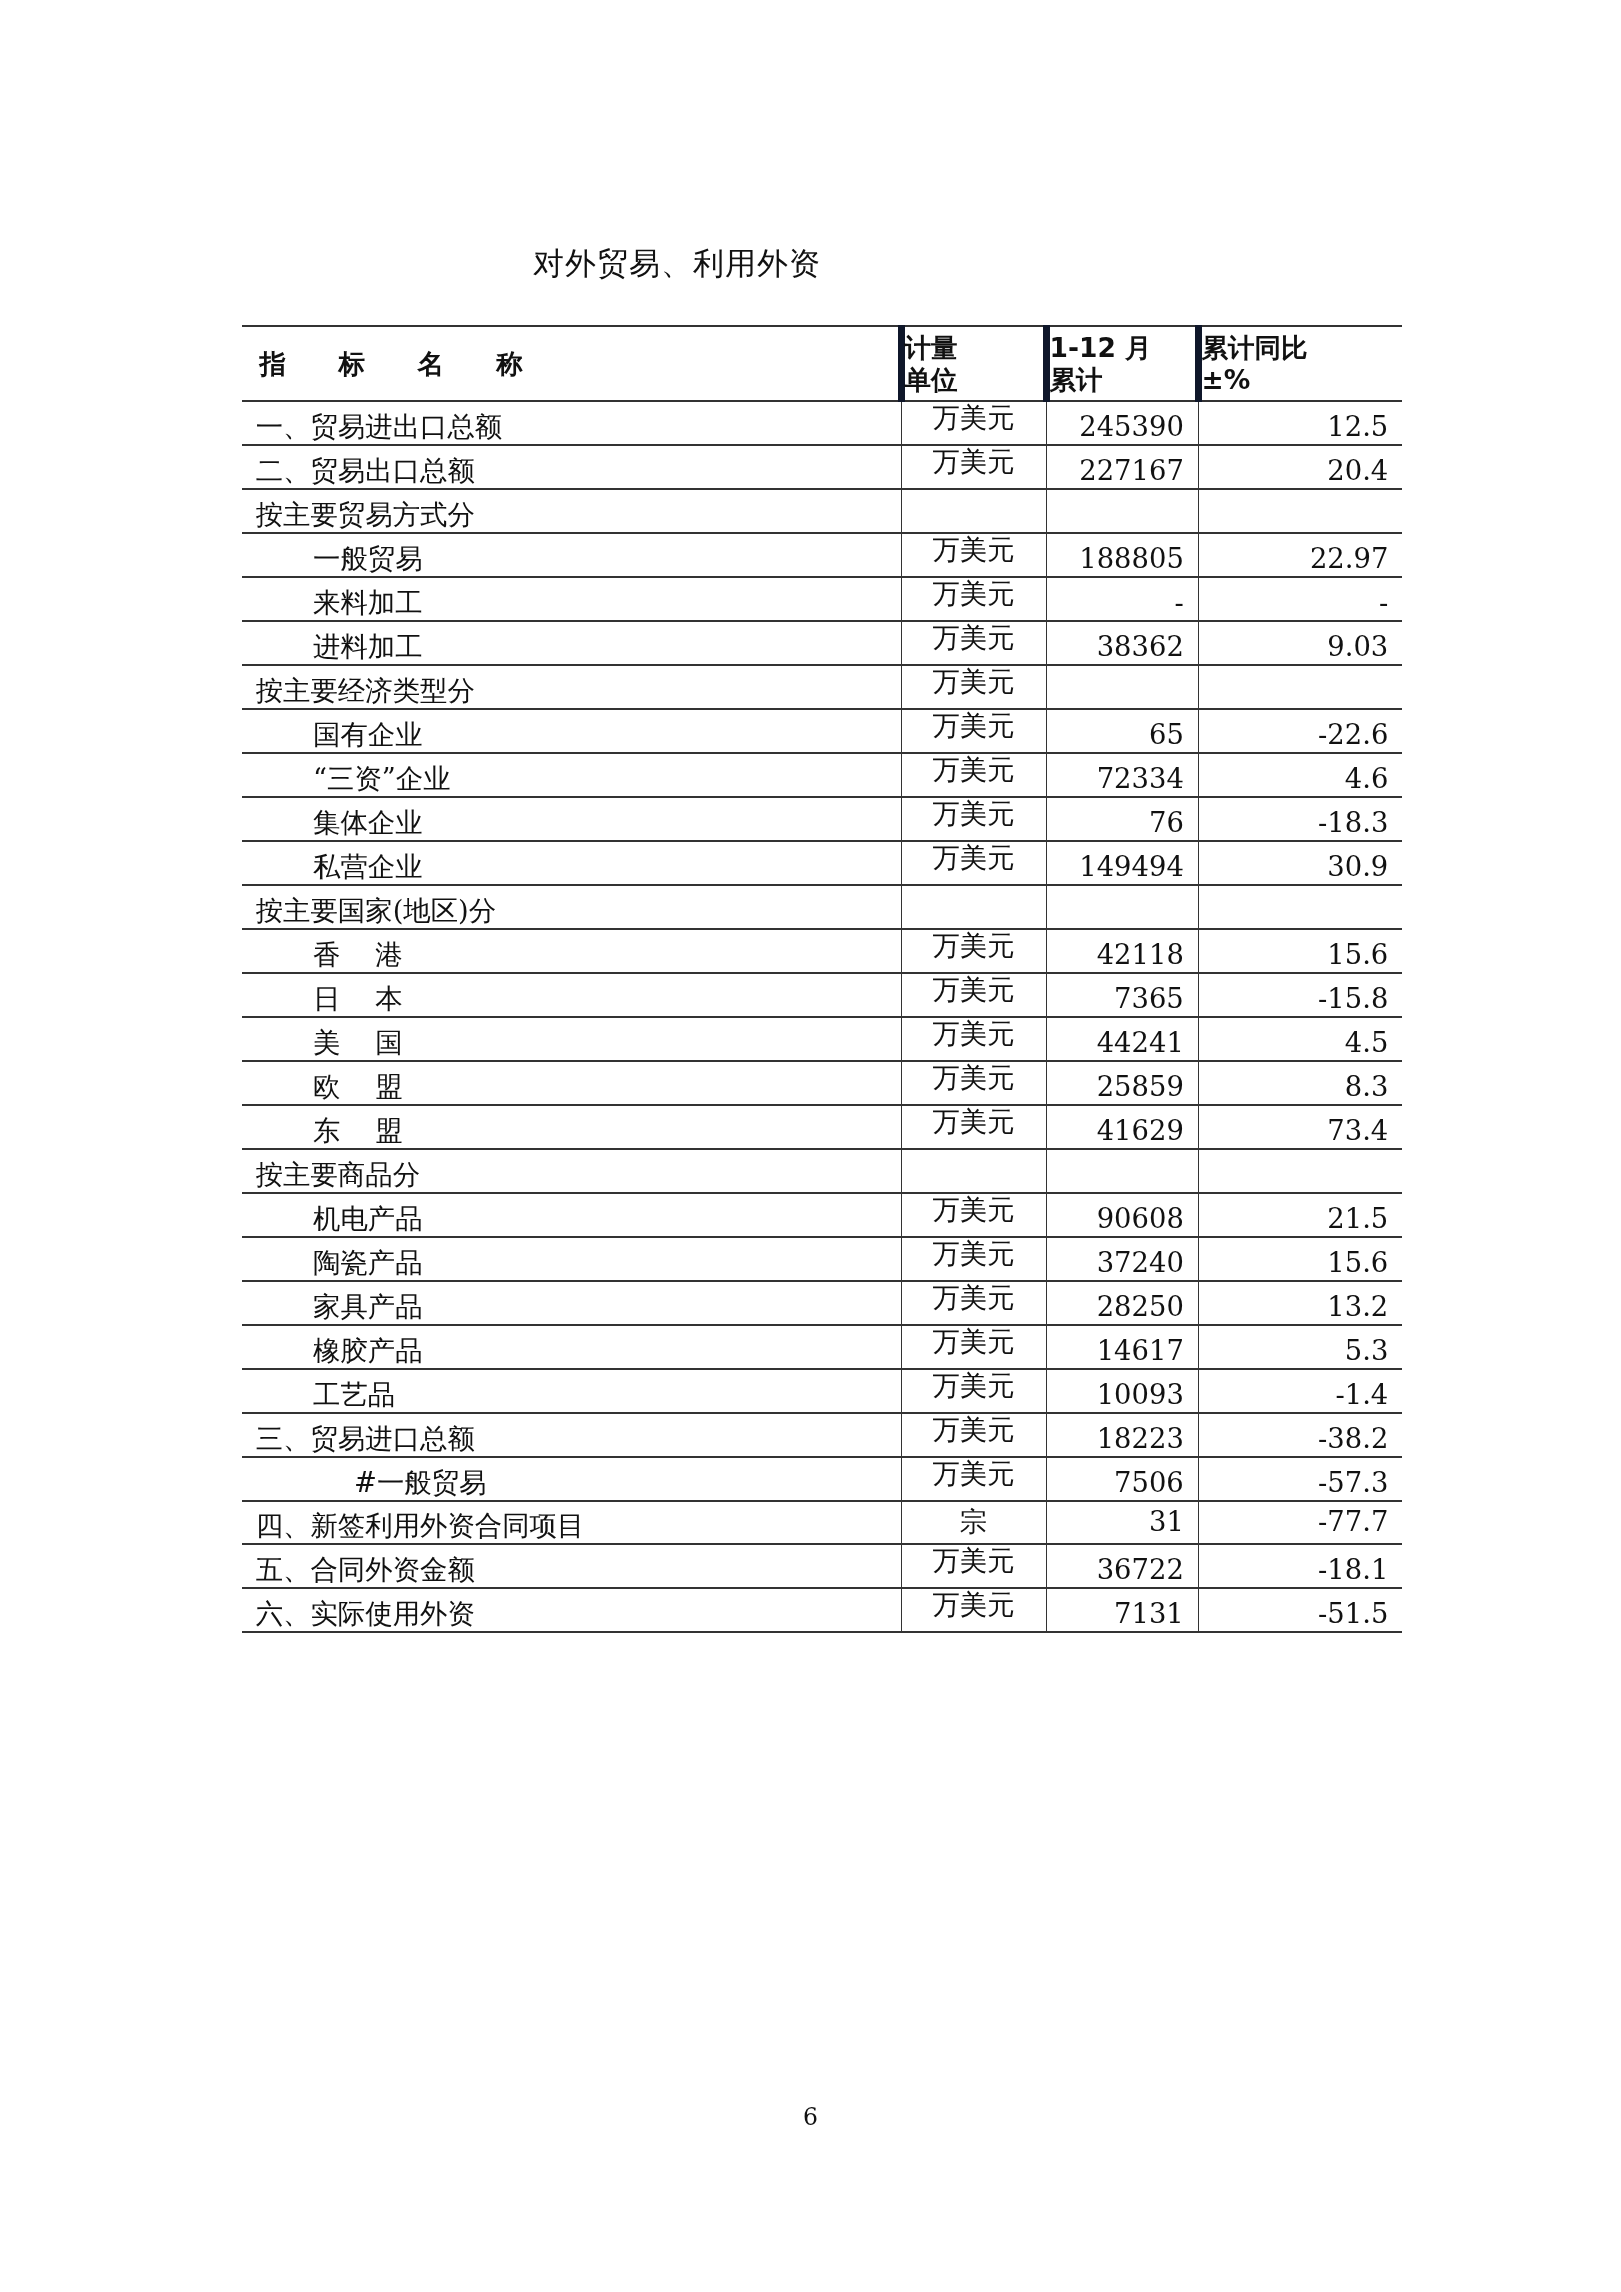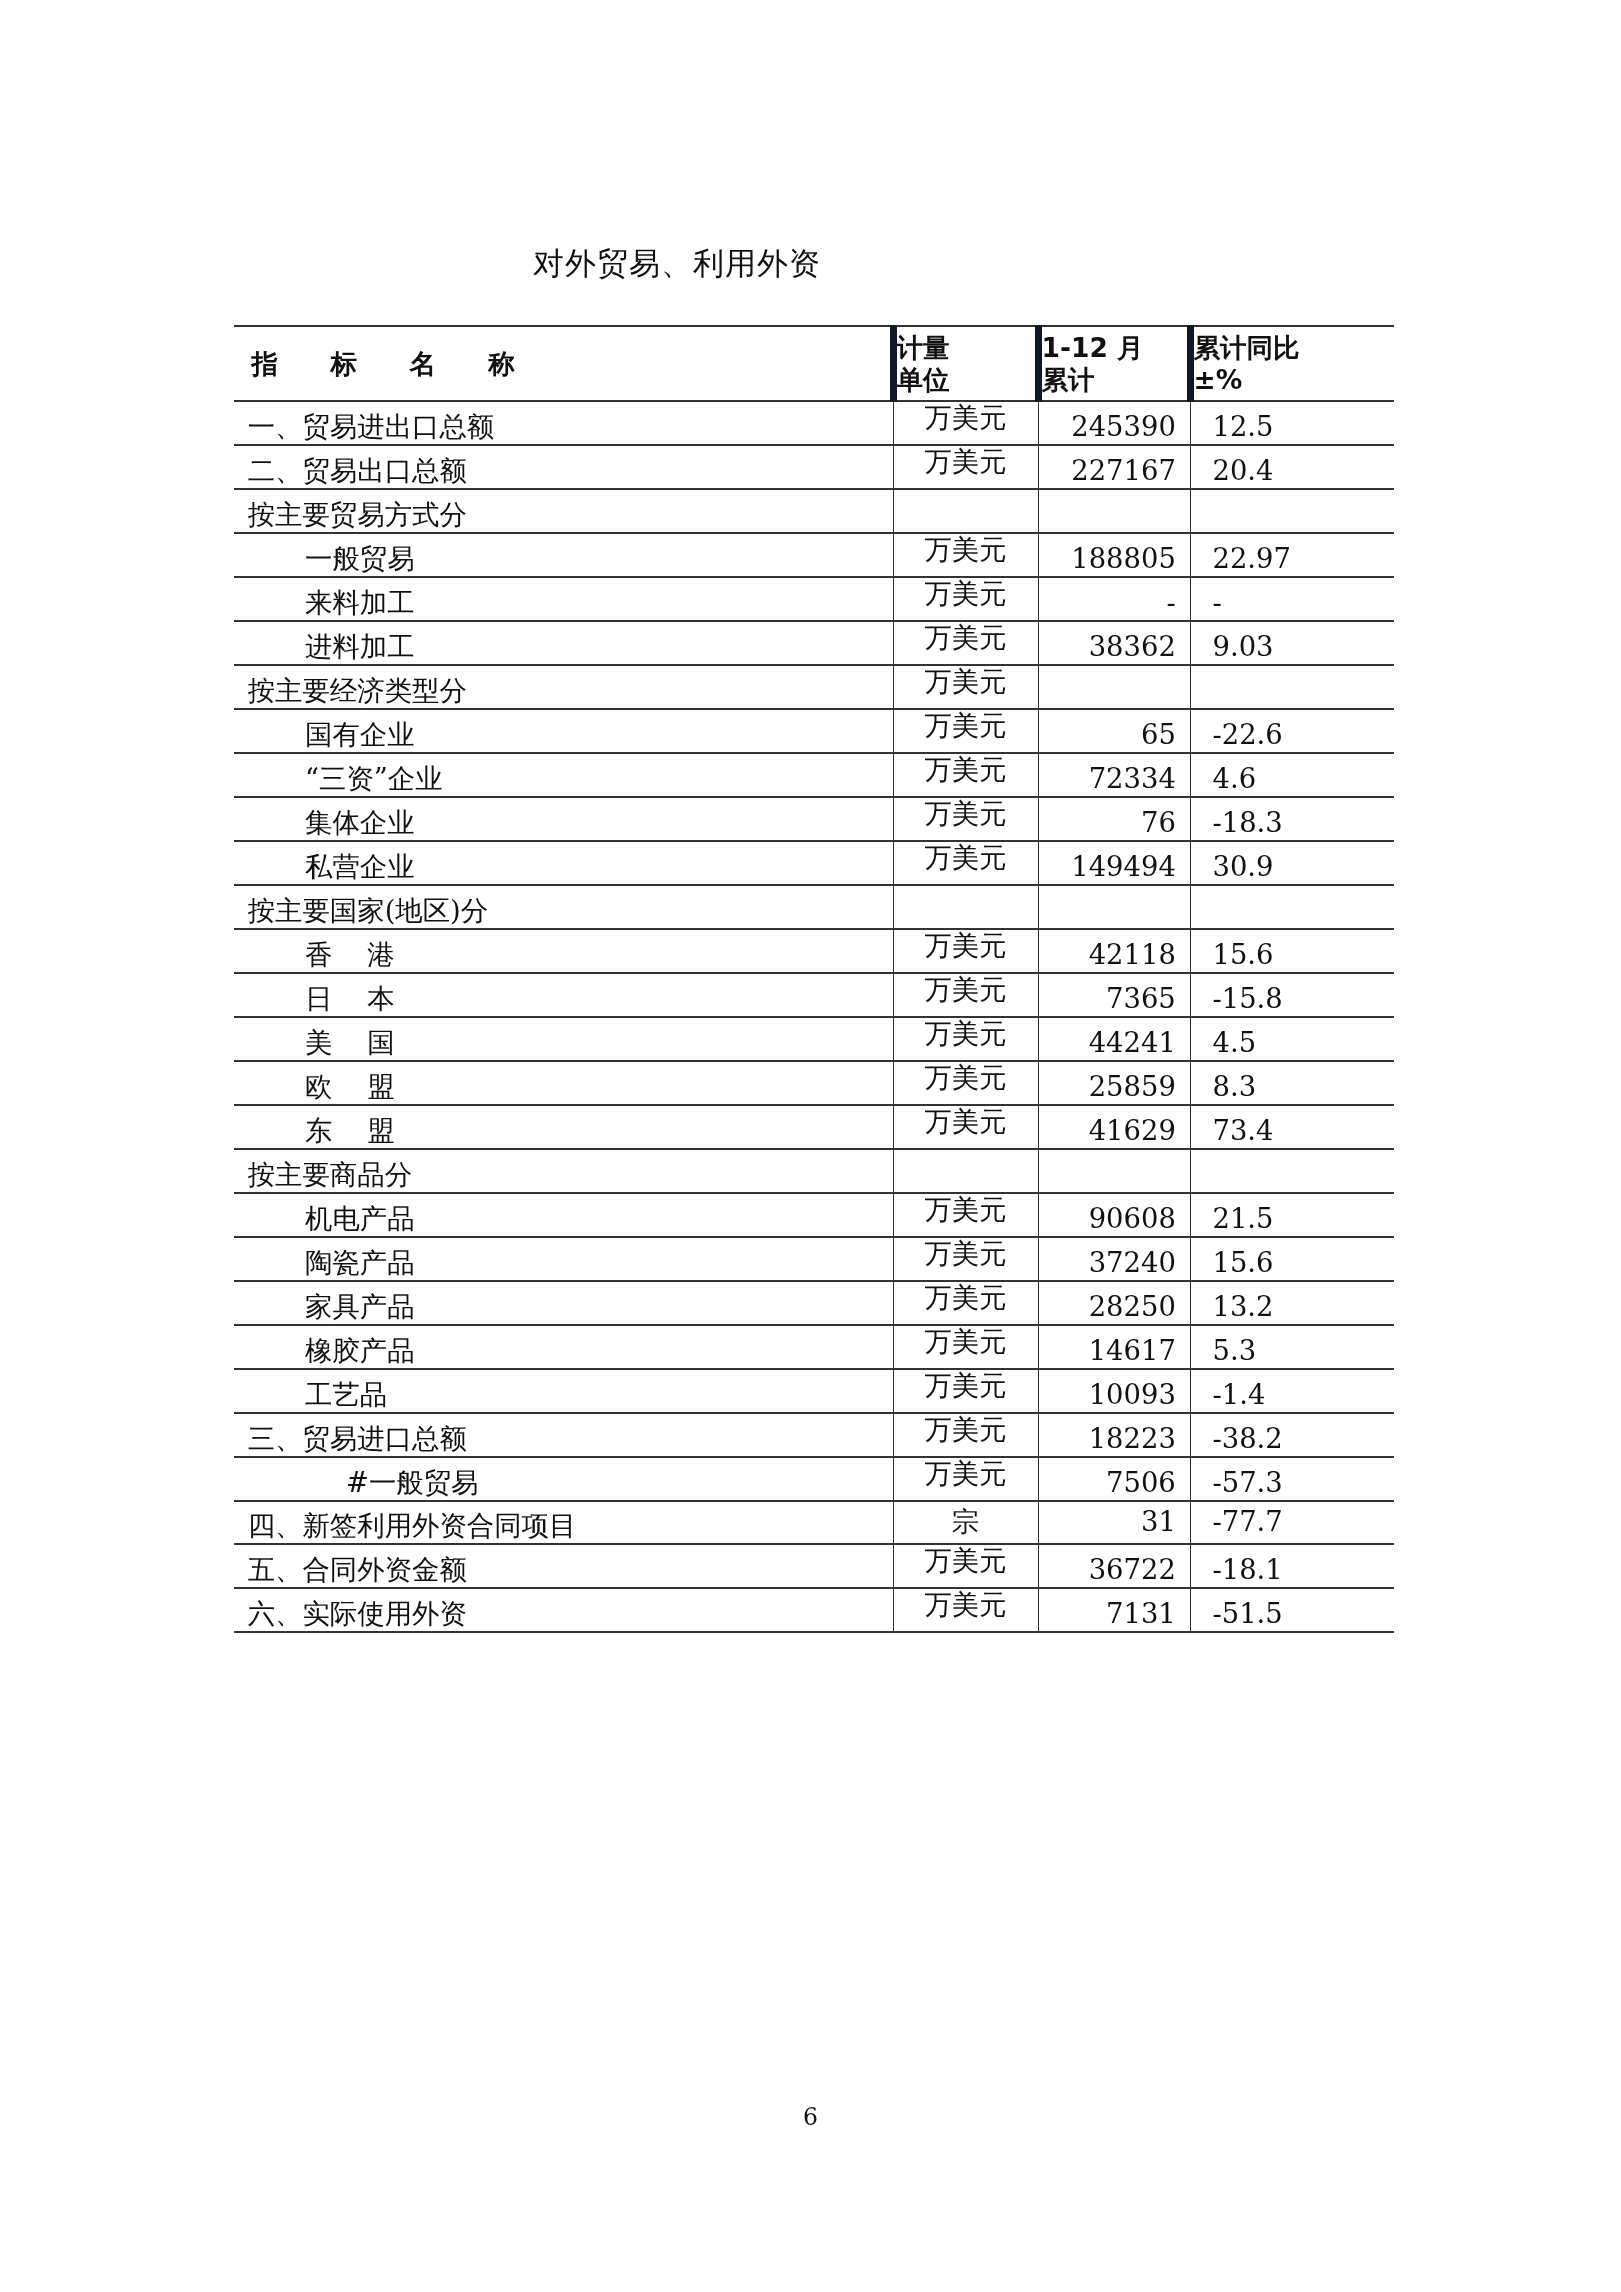--- a/index.html
+++ b/index.html
@@ -1,33 +1,33 @@
 <!DOCTYPE html>
 <html><head>
 <meta charset="utf-8">
 <style>
   html, body { margin:0; padding:0; background:#ffffff; }
   body { width:1621px; height:2293px; position:relative; font-family:"DejaVu Serif","Liberation Serif",serif; color:#111; }
   .title { position:absolute; top:243px; left:0; width:1354px; text-align:center; font-family:"DejaVu Sans","Liberation Sans",sans-serif; font-size:31px; letter-spacing:1px; }
-  table { position:absolute; top:325px; left:234px; width:1160px; border-collapse:collapse; table-layout:fixed; }
+  table { position:absolute; top:325px; left:242px; width:1160px; border-collapse:collapse; table-layout:fixed; }
   col.c1 { width:659px; } col.c2 { width:145px; } col.c3 { width:152px; } col.c4 { width:204px; }
   th, td { padding:0; font-size:27.4px; line-height:1.2; }
   thead tr { border-top:2px solid #333; border-bottom:2px solid #333; }
   th { height:73px; font-family:"DejaVu Sans","Liberation Sans",sans-serif; font-weight:bold; font-size:26.5px; vertical-align:middle; }
   th.name { text-align:left; padding-left:17.6px; letter-spacing:21.6px; }
   th.c { text-align:left; border-left:7px solid #0f172a; }
   tbody tr { border-bottom:2px solid #333; height:44px; }
   tbody tr.tall { height:43px; }
   td { vertical-align:bottom; padding-bottom:0px; white-space:pre; }
   td.name { padding-left:13.7px; }
   td.name.l1 { padding-left:71px; }
   td.name.l3 { padding-left:112px; }
   td.unit { text-align:center; border-left:1px solid #333; vertical-align:top; }
   td.num { text-align:right; padding-right:13.7px; border-left:1px solid #333;margin-top:44px; }
-  td.pct { text-align:left; padding-right:13.7px; border-left:1px solid #333;padding-left:22px; }
+  td.pct { text-align:right; padding-right:13.7px; border-left:1px solid #333;padding-left:22px; }
   tr.tall td.num, tr.tall td.pct { vertical-align:middle; }
   tr.tall td.unit { vertical-align:middle; }
   .page-no { position:absolute; top:2103px; left:0; width:1621px; text-align:center; font-size:23.5px; }
 </style>
 </head>
 <body>
 
 <div class="title">对外贸易、利用外资</div>
 
 <table>

